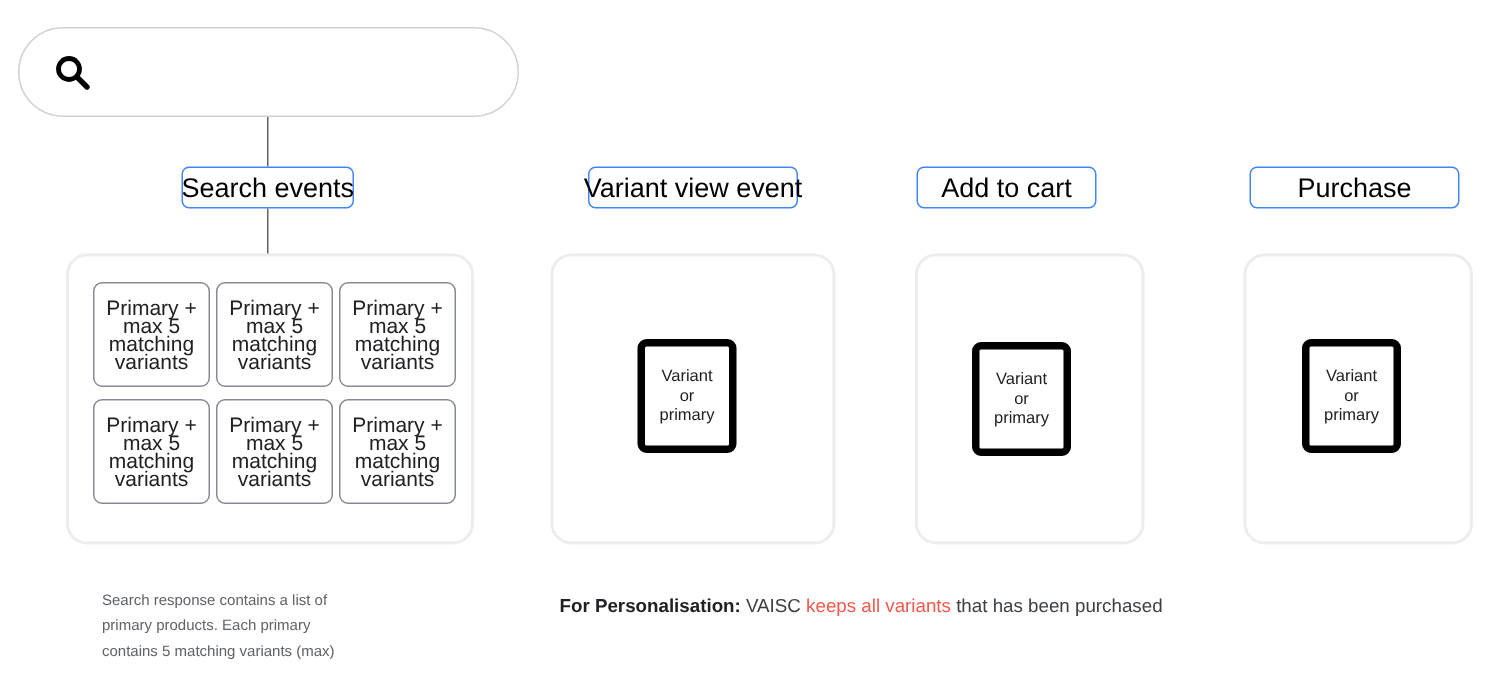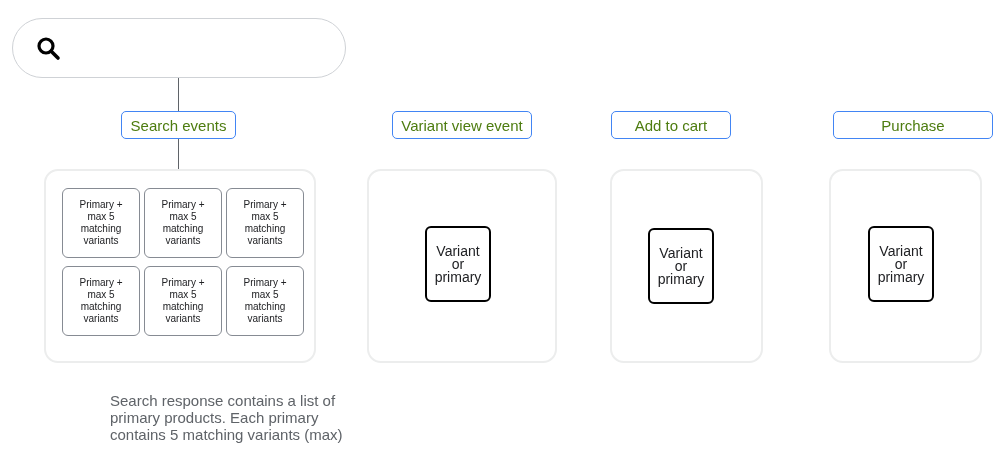--- a/index.html
+++ b/index.html
@@ -59,28 +59,28 @@
   .pill {
     position: absolute;
     height: 28px;
     box-sizing: border-box;
     border: 1.5px solid #4285f4;
     border-radius: 5px;
     background: #ffffff;
     display: flex;
     align-items: center;
     justify-content: center;
-    font-size: 15px;
-    color: #4d7c0f;
+    font-size: 18px;
+    color: #000000;
     white-space: nowrap;
   }
   .pill-search   { left: 121px; top: 111px; width: 115px; }
   .pill-view     { left: 392px; top: 111px; width: 140px; }
   .pill-cart     { left: 611px; top: 111px; width: 120px; }
-  .pill-purchase { left: 833px; top: 111px; width: 160px; }
+  .pill-purchase { left: 833px; top: 111px; width: 140px; }
 
   
   .stage {
     position: absolute;
     top: 169px;
     height: 194px;
     box-sizing: border-box;
     border: 2px solid #eceded;
     border-radius: 14px;
     background: #ffffff;
@@ -102,60 +102,59 @@
   }
   .primary-card {
     box-sizing: border-box;
     border: 1px solid #868b93;
     border-radius: 6px;
     background: #ffffff;
     display: flex;
     align-items: center;
     justify-content: center;
     text-align: center;
-    font-size: 10px;
+    font-size: 14px;
     line-height: 12px;
     color: #202124;
     padding: 2px;
     white-space: pre-line;
   }
 
   
   .variant-card {
     position: absolute;
     width: 66px;
     height: 76px;
     box-sizing: border-box;
-    border: 2px solid #000000;
+    border: 5px solid #000000;
     border-radius: 6px;
     background: #ffffff;
     display: flex;
     align-items: center;
     justify-content: center;
     text-align: center;
-    font-size: 14px;
+    font-size: 11px;
     line-height: 13px;
     color: #202124;
     white-space: pre-line;
   }
   .variant-view  { left: 425px; top: 226px; }
   .variant-cart  { left: 648px; top: 228px; }
   .variant-purch { left: 868px; top: 226px; }
 
   
   .caption-left {
     position: absolute;
     left: 68px;
     top: 392px;
     width: 250px;
-    font-size: 15px;
+    font-size: 10px;
     line-height: 17px;
     color: #5f6368;
     white-space: pre-line;
-    margin-left: 42px;
   }
   .notes {
     position: absolute;
     left: 373px;
     top: 393px;
     width: 615px;
     font-size: 12.5px;
     line-height: 22px;
     color: #3c4043;
   }
@@ -224,13 +223,16 @@
 primary</div>
 <div class="variant-card variant-purch">Variant
 or
 primary</div>
 
 <div class="caption-left">Search response contains a list of
 primary products. Each primary
 contains 5 matching variants (max)</div>
 
 <div class="notes">
+  <div class="note-line">
+    <b>For Personalisation:</b><span> VAISC </span><span class="hl">keeps all variants</span><span> that has been purchased</span>
+  </div>
 </div>
 
 </body></html>

